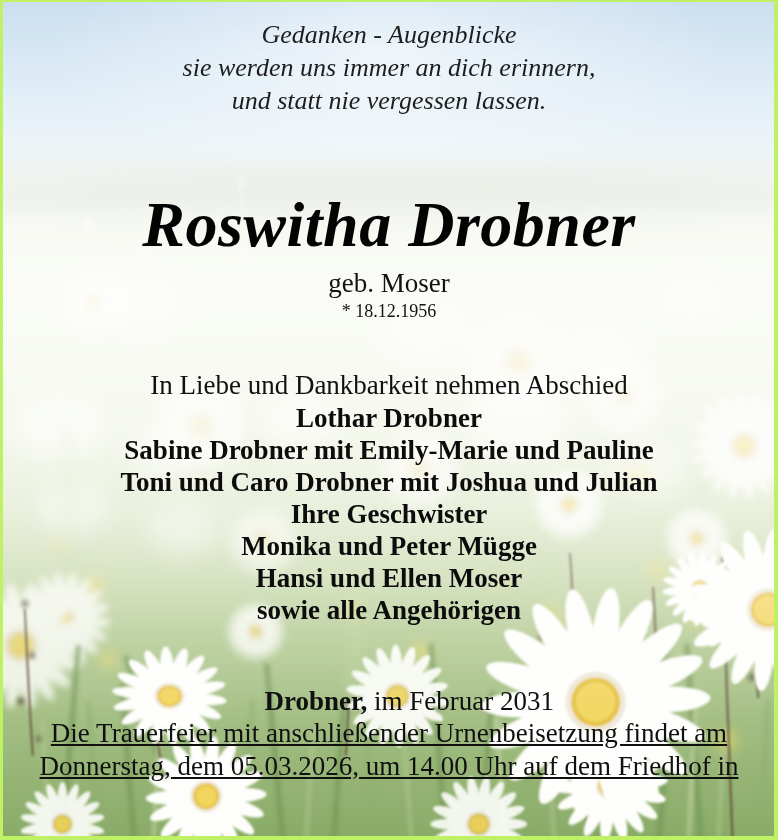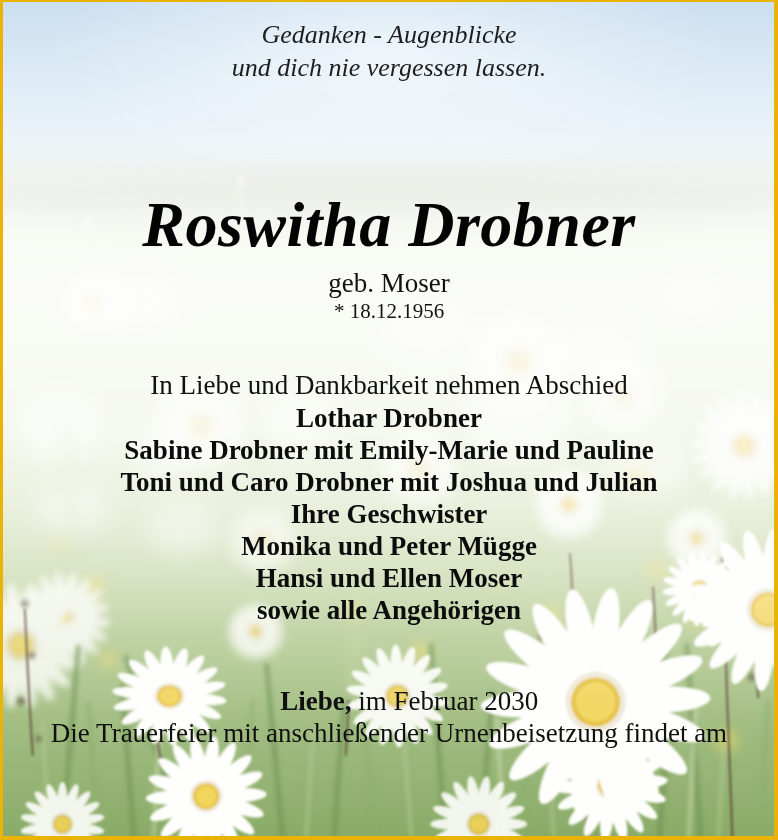--- a/index.html
+++ b/index.html
@@ -1,33 +1,33 @@
 <!DOCTYPE html>
 <html lang="de"><head>
 <meta charset="utf-8">
 <style>
   html,body{margin:0;padding:0;background:#ffffff;}
   body{width:778px;height:840px;overflow:hidden;}
   .stage{
-    position:relative;width:778px;height:840px;background:#eab308;
+    position:relative;width:778px;height:840px;background:#bef264;
     font-family:"Liberation Serif","DejaVu Serif",serif;color:#151515;
   }
   .photo{position:absolute;left:3px;top:2px;right:4px;bottom:4px;overflow:hidden;}
   .photo svg{display:block;width:100%;height:100%;}
   .text-layer{position:absolute;inset:0;}
   .block{position:absolute;left:0;right:0;text-align:center;}
   .epigraph{top:18px;font-style:italic;font-size:26px;line-height:33px;color:#1e1e1e;}
   .name{top:192px;font-size:64px;line-height:66px;font-weight:bold;color:#030303;letter-spacing:0.5px;font-style:italic;}
   .maiden{top:258px;font-size:27px;line-height:31px;color:#121212;margin-top:10px;}
-  .dates{top:296px;font-size:21px;line-height:31px;display:flex;justify-content:center;gap:48px;color:#121212;}
+  .dates{top:296px;font-size:18px;line-height:31px;display:flex;justify-content:center;gap:48px;color:#121212;}
   .intro{top:370px;font-size:27px;line-height:31px;color:#101010;}
   .mourners{top:402px;font-size:27px;line-height:32px;font-weight:bold;color:#0c0c0c;}
   .place{top:655px;font-size:27px;line-height:31px;white-space:pre-wrap;color:#101010;}
   .place .place-bold{font-weight:bold;}
-  .funeral{top:717px;font-size:27px;line-height:33px;color:#101010;}
+  .funeral{top:717px;font-size:27px;line-height:33px;color:#101010;text-decoration:underline;}
   .funeral div{white-space:nowrap;}
 </style>
 </head>
 <body>
 
 <div class="stage">
 
   <div class="photo">
     <svg viewBox="0 0 778 840" preserveAspectRatio="none">
       <defs>
@@ -244,21 +244,22 @@
       </g>
 
       <rect x="0" y="0" width="778" height="840" fill="url(#wash)"></rect>
     </svg>
   </div>
 
   <div class="text-layer">
 
     <div class="block epigraph">
       <div>Gedanken - Augenblicke</div>
-      <div>und dich nie vergessen lassen.</div>
+      <div>sie werden uns immer an dich erinnern,</div>
+      <div>und statt nie vergessen lassen.</div>
     </div>
 
     <div class="block name">Roswitha Drobner</div>
 
     <div class="block maiden">geb. Moser</div>
 
     <div class="block dates">
       <span>* 18.12.1956</span>
     </div>
 
@@ -268,21 +269,22 @@
       <div>Lothar Drobner</div>
       <div>Sabine Drobner mit Emily-Marie und Pauline</div>
       <div>Toni und Caro Drobner mit Joshua und Julian</div>
       <div>Ihre Geschwister</div>
       <div>Monika und Peter Mügge</div>
       <div>Hansi und Ellen Moser</div>
       <div>sowie alle Angehörigen</div>
     </div>
 
     <div class="block place">
-      <span class="place-bold">Liebe,</span><span> im Februar 2030</span>
+      <span class="place-bold">Drobner,</span><span> im Februar 2031</span>
     </div>
 
     <div class="block funeral">
       <div>Die Trauerfeier mit anschließender Urnenbeisetzung findet am</div>
+      <div>Donnerstag, dem 05.03.2026, um 14.00 Uhr auf dem Friedhof in</div>
     </div>
 
   </div>
 </div>
 
 </body></html>

